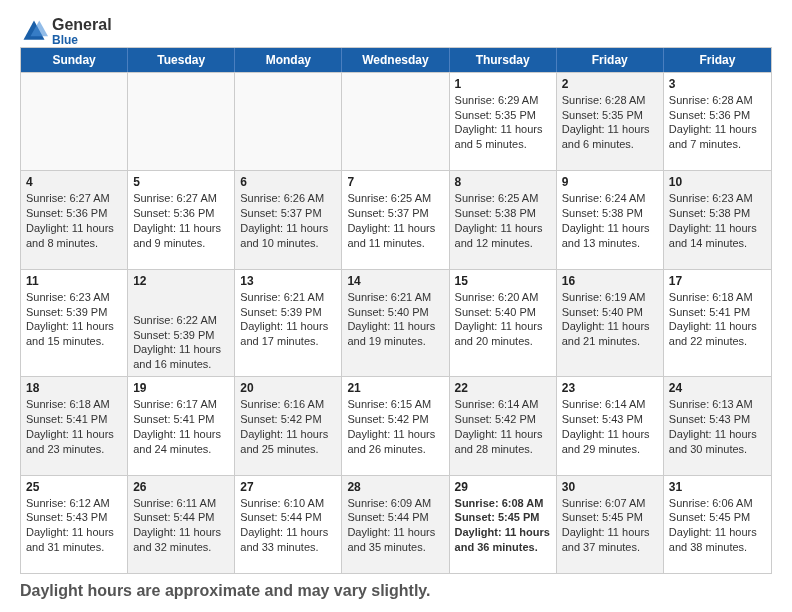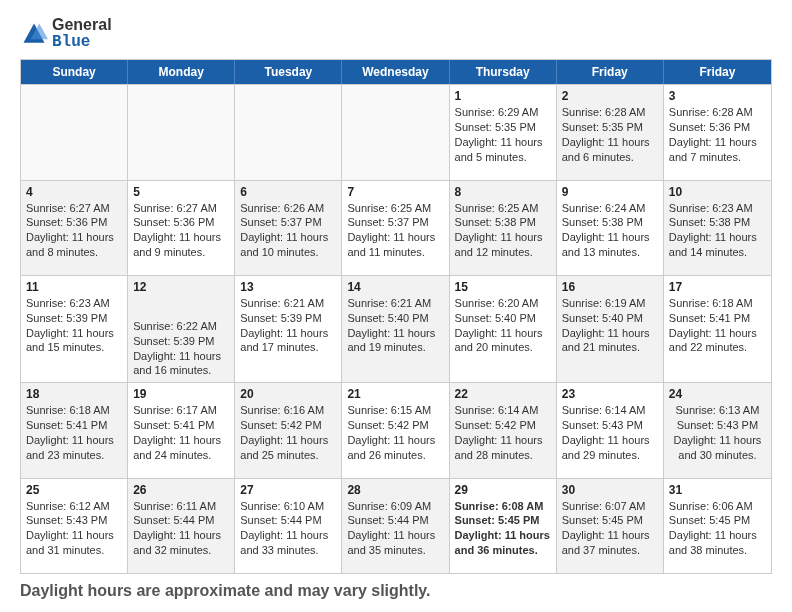--- a/index.html
+++ b/index.html
@@ -14,42 +14,40 @@
       width: 792px;
       height: 612px;
       padding: 16px 20px 12px 20px;
       display: flex;
       flex-direction: column;
     }
     .header {
       display: flex;
       align-items: flex-start;
       justify-content: space-between;
-      margin-bottom: 8px;
     }
     .logo {
       display: flex;
       align-items: center;
       gap: 4px;
     }
     .logo-text {
       display: flex;
       flex-direction: column;
       line-height: 1.1;
     }
     .logo-general {
       font-size: 16px;
       font-weight: bold;
       color: #333;
     }
     .logo-blue {
-      font-size: 16px;
+      font-size: 12px;
       font-weight: bold;
       color: #1a5fa8;
-      font-family: Liberation Mono, monospace;
     }
     .logo-icon {
       width: 28px;
       height: 28px;
     }
     .title-block {
       text-align: right;
     }
     .month-year {
       font-size: 36px;
@@ -137,22 +135,22 @@
       <div class="logo-text">
         <span class="logo-general">General</span>
         <span class="logo-blue">Blue</span>
       </div>
     </div>
   </div>
 
   <div class="calendar">
     <div class="cal-header" id="cal-header">
         <div class="cal-header-cell">Sunday</div>
+        <div class="cal-header-cell">Tuesday</div>
         <div class="cal-header-cell">Monday</div>
-        <div class="cal-header-cell">Tuesday</div>
         <div class="cal-header-cell">Wednesday</div>
         <div class="cal-header-cell">Thursday</div>
         <div class="cal-header-cell">Friday</div>
         <div class="cal-header-cell">Friday</div>
       </div>
     <div class="cal-body" id="cal-body">
         <div class="cal-row">
           <div class="cal-cell empty"></div>
           <div class="cal-cell empty"></div>
           <div class="cal-cell empty"></div>
@@ -296,21 +294,21 @@
 Daylight: 11 hours and 28 minutes.</div>
           </div>
           <div class="cal-cell">
             <div class="day-num">23</div>
             <div class="cell-text" style="white-space: pre-line;">Sunrise: 6:14 AM
 Sunset: 5:43 PM
 Daylight: 11 hours and 29 minutes.</div>
           </div>
           <div class="cal-cell shaded">
             <div class="day-num">24</div>
-            <div class="cell-text" style="white-space: pre-line; text-align: center;">Sunrise: 6:13 AM
+            <div class="cell-text" style="white-space: pre-line;">Sunrise: 6:13 AM
 Sunset: 5:43 PM
 Daylight: 11 hours and 30 minutes.</div>
           </div>
         </div>
         <div class="cal-row">
           <div class="cal-cell">
             <div class="day-num">25</div>
             <div class="cell-text" style="white-space: pre-line;">Sunrise: 6:12 AM
 Sunset: 5:43 PM
 Daylight: 11 hours and 31 minutes.</div>

